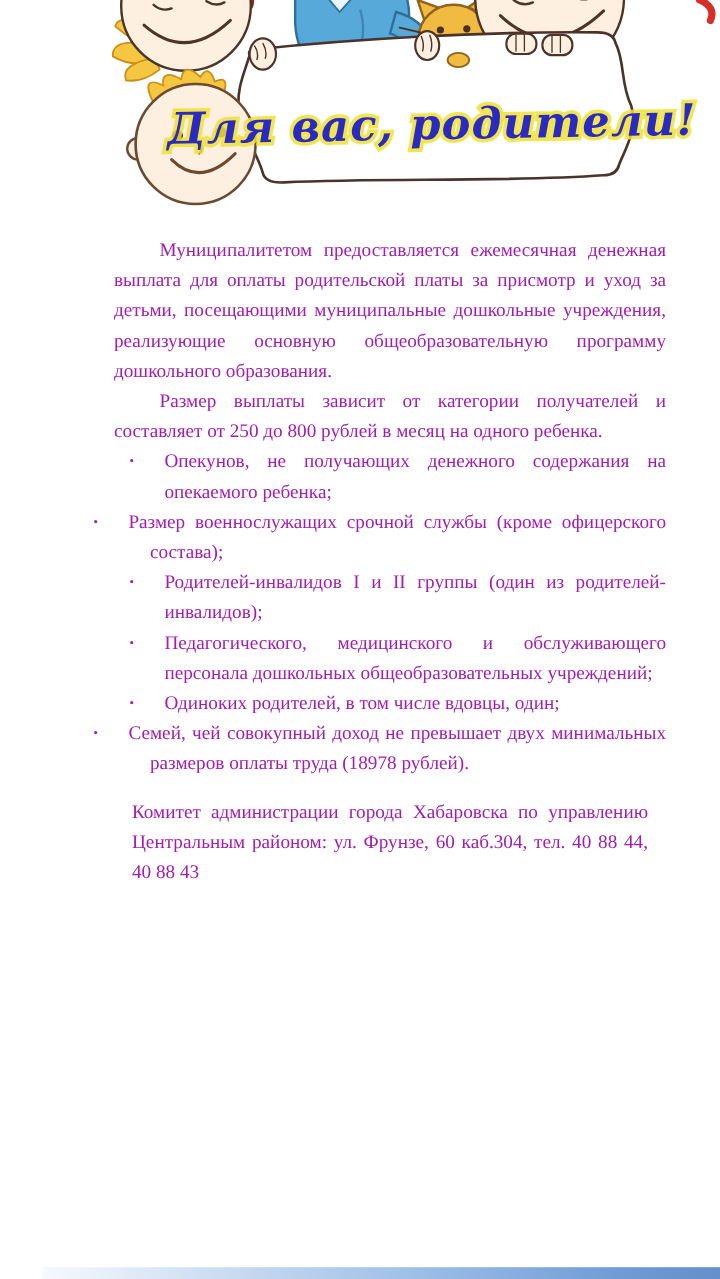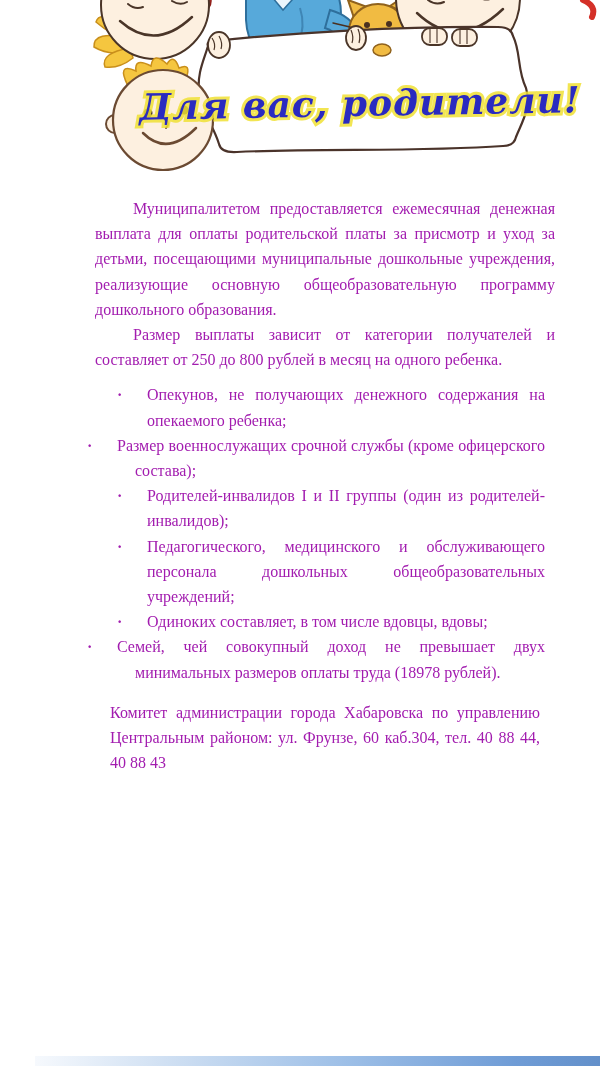--- a/index.html
+++ b/index.html
@@ -8,21 +8,21 @@
     background:#ffffff; overflow:hidden;
     font-family:"Liberation Serif", serif; color:#a21caf;
   }
   .header-art { position:absolute; top:0; left:0; width:600px; height:172px; }
   .banner-script { font-family:"DejaVu Serif", serif; font-style:italic; font-weight:bold; }
   .content {
     position:absolute; left:95px; top:196px; width:460px;
     font-size:16px; line-height:25.2px; text-align:justify;
   }
   .para { margin:0; text-indent:38px; }
-  ul.benefit-list { margin:10px; padding:0; list-style:none; }
+  ul.benefit-list { margin:0; padding:0; list-style:none; }
   ul.benefit-list li { position:relative; padding-left:42px; text-align:justify; }
   ul.benefit-list li::before {
     content:"\00B7"; position:absolute; left:12px; top:0;
     font-weight:bold;
   }
   ul.benefit-list li.out { padding-left:30px; text-indent:-18px; }
   ul.benefit-list li.out::before { left:0; }
   .footer-text { margin:15px; text-indent:0;font-family:Liberation Serif, serif; }
   .footer-accent-bar {
     position:absolute; left:35px; right:0; bottom:0; height:10px;
@@ -116,21 +116,21 @@
 
   <div class="content">
     <p class="para">Муниципалитетом предоставляется ежемесячная денежная выплата для оплаты родительской платы за присмотр и уход за детьми, посещающими муниципальные дошкольные учреждения, реализующие основную общеобразовательную программу дошкольного образования.</p>
     <p class="para">Размер выплаты зависит от категории получателей и составляет от 250 до 800 рублей в месяц на одного ребенка.</p>
 
     <ul class="benefit-list">
       <li>Опекунов, не получающих денежного содержания на опекаемого ребенка;</li>
       <li class="out">Размер военнослужащих срочной службы (кроме офицерского состава);</li>
       <li>Родителей-инвалидов I и II группы (один из родителей-инвалидов);</li>
       <li>Педагогического, медицинского и обслуживающего персонала дошкольных общеобразовательных учреждений;</li>
-      <li>Одиноких составляет, в том числе вдовцы, вдовы;</li>
+      <li>Одиноких родителей, в том числе вдовцы, один;</li>
       <li class="out">Семей, чей совокупный доход не превышает двух минимальных размеров оплаты труда (18978 рублей).</li>
     </ul>
 
     <p class="footer-text">Комитет администрации города Хабаровска по управлению Центральным районом:  ул. Фрунзе, 60 каб.304, тел. 40 88 44, 40 88 43</p>
   </div>
 
   <div class="footer-accent-bar"></div>
 </div>
 
 </body></html>

